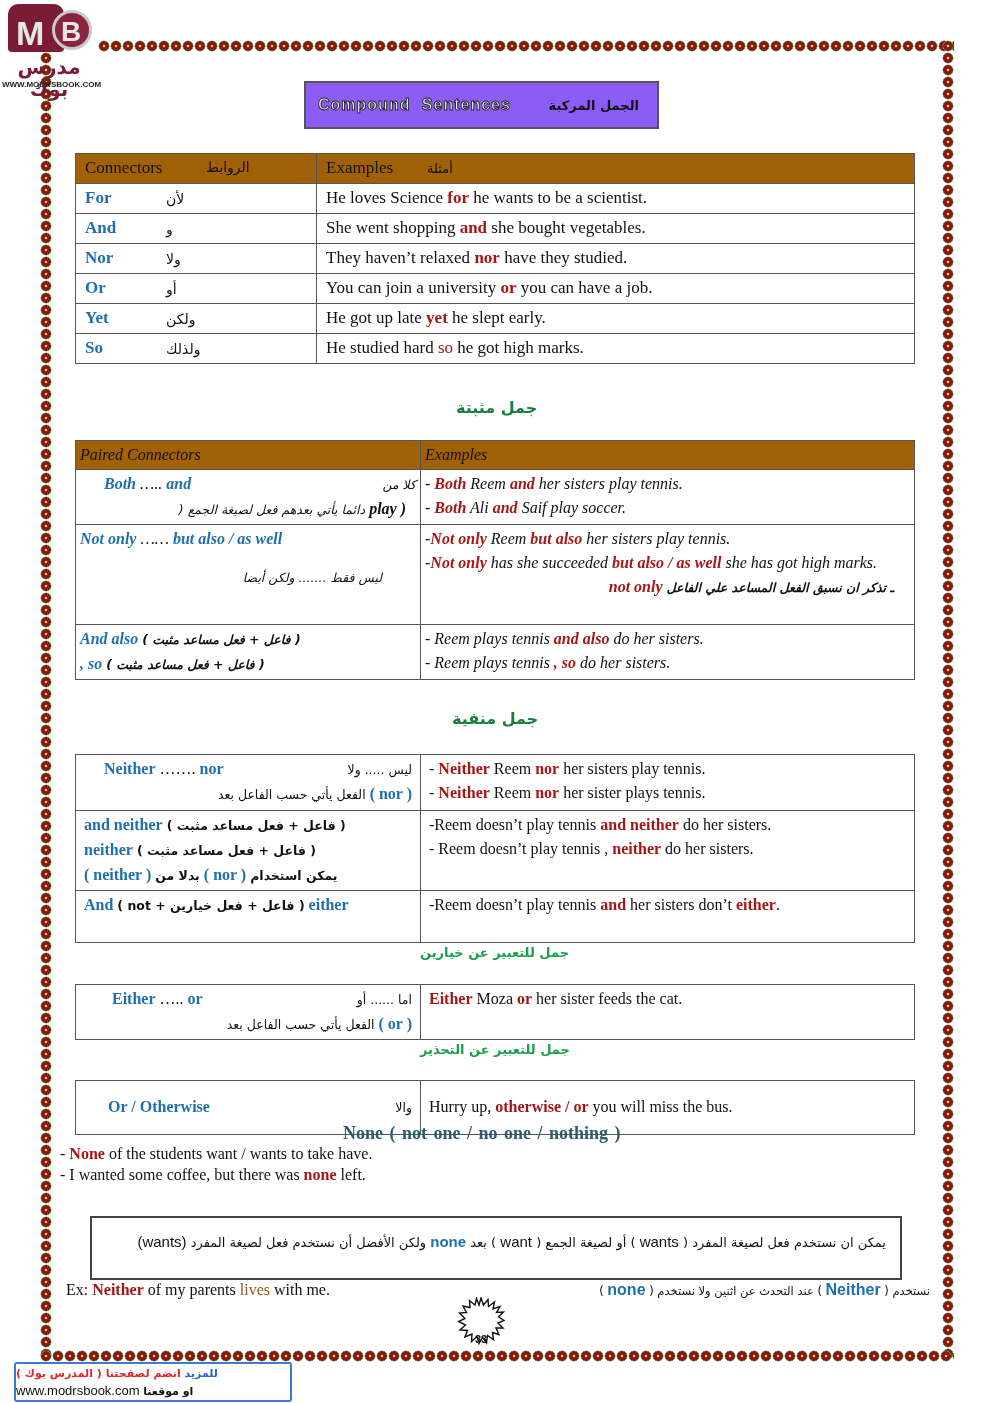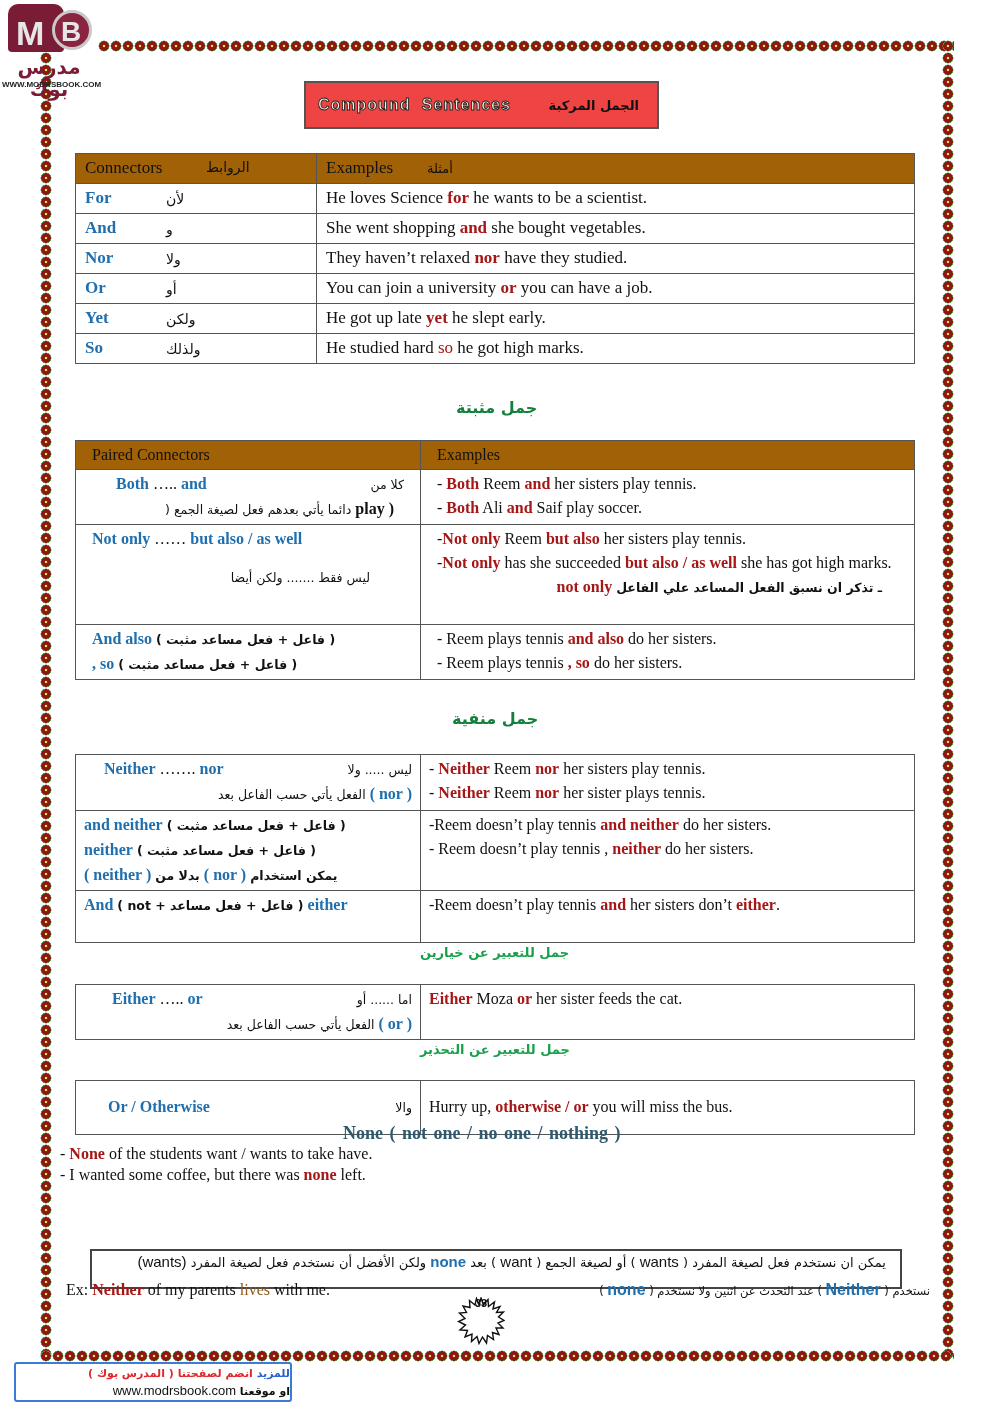--- a/index.html
+++ b/index.html
@@ -15,21 +15,21 @@
   .logo { position: absolute; left: 0; top: 0; width: 98px; height: 95px; }
   .logo-mark { position: absolute; left: 6px; top: 4px; width: 88px; height: 52px; }
   .logo-mark .m { position: absolute; left: 2px; top: 0; width: 56px; height: 48px; background: #7a1c36; border-radius: 10px 10px 4px 4px; }
   .logo-mark .b { position: absolute; left: 46px; top: 6px; width: 40px; height: 40px; border-radius: 50%; background: #8a2440; border: 3px solid #c9c9c9; }
   .logo-mark .ml { position: absolute; left: 10px; top: 10px; color: #e6e6e6; font: bold 34px "Liberation Sans", sans-serif; letter-spacing: -2px; }
   .logo-mark .bl { position: absolute; left: 55px; top: 12px; color: #e6e6e6; font: bold 28px "Liberation Sans", sans-serif; }
   .logo-ar { position: absolute; left: 6px; top: 56px; width: 86px; text-align: center; font: bold 20px "DejaVu Sans", sans-serif; color: #7a1c36; direction: rtl; line-height: 22px; }
   .logo-url { position: absolute; left: 2px; top: 80px; width: 96px; text-align: center; font: bold 8px "Liberation Sans", sans-serif; color: #222; }
 
   
-  .title-box { position: absolute; left: 304px; top: 81px; width: 355px; height: 48px; border: 2px solid #555; background: #ef4444; display: flex; align-items: center; padding: 0 12px; }
+  .title-box { position: absolute; left: 304px; top: 81px; width: 355px; height: 48px; border: 2px solid #555; background: #8b5cf6; display: flex; align-items: center; padding: 0 12px; }
   .title-en { font: bold 16px "Liberation Sans", sans-serif; color: #eef2e4; -webkit-text-stroke: 0.9px #222; letter-spacing: 1px; word-spacing: 6px; }
   .title-ar { margin-left: auto; font: bold 13px "DejaVu Sans", sans-serif; direction: rtl; margin-right: 6px; }
 
   table { position: absolute; border-collapse: collapse; font-family: "Liberation Serif", serif; font-size: 17px; }
   td, th { border: 1.5px solid #555; vertical-align: top; text-align: left; font-weight: normal; }
   th { background: #a16207; }
   .blue { color: #1f6fae; font-weight: bold; }
   .red { color: #a51616; font-weight: bold; }
   .red-n { color: #a51616; }
   .brown { color: #8b5a1e; }
@@ -42,53 +42,53 @@
   #t1 .c1 { width: 241px; position: relative; }
   #t1 .c1 .ar { position: absolute; left: 90px; top: 4px; font-size: 14px; }
   #t1 th.c1 .ar { left: 130px; top: 2px; }
   #t1 th .ar2 { margin-left: 34px; font-size: 13px; }
 
   .green-h { position: absolute; font: bold 16px "DejaVu Sans", sans-serif; color: #15803d; direction: rtl; }
   .green-s { position: absolute; font: bold 13px "DejaVu Sans", sans-serif; color: #1aa04a; direction: rtl; }
 
   
   #t2 { left: 75px; top: 440px; width: 840px; font-size: 16px; }
-  #t2 td, #t2 th { padding: 2px 16px; line-height: 24px; }
+  #t2 td, #t2 th { padding: 2px 4px; line-height: 24px; font-style: italic; }
   #t2 .c1 { width: 345px; }
   .rowflex { display: flex; justify-content: space-between; align-items: baseline; }
 
   
   #t3 { left: 75px; top: 754px; width: 840px; font-size: 16px; }
   #t3 td { padding: 2px 8px; line-height: 24px; }
   #t3 .c1 { width: 345px; }
 
   #t4 { left: 75px; top: 984px; width: 840px; font-size: 16px; }
   #t4 td { padding: 2px 8px; line-height: 24px; height: 53px; }
   #t4 .c1 { width: 345px; }
 
   #t5 { left: 75px; top: 1080px; width: 840px; font-size: 16px; }
   #t5 td { padding: 14px 8px; line-height: 24px; height: 40px; }
   #t5 .c1 { width: 345px; }
 
   .none-head { position: absolute; left: 343px; top: 1123px; font: bold 18px "Liberation Serif", serif; color: #2d5a6e; word-spacing: 2px; }
   .none-line { position: absolute; left: 60px; font: 16px "Liberation Serif", serif; }
 
-  .note-box { position: absolute; left: 90px; top: 1216px; width: 812px; height: 40px; border: 2px solid #444; padding: 0 14px; direction: rtl; font: 13px "DejaVu Sans", sans-serif; line-height: 22px; text-align: right; margin-top: 33px; }
+  .note-box { position: absolute; left: 90px; top: 1216px; width: 812px; height: 64px; border: 2px solid #444; padding: 13px 14px; direction: rtl; font: 13px "DejaVu Sans", sans-serif; line-height: 22px; text-align: right; }
   .note-box .en { font-family: "Liberation Sans", sans-serif; font-size: 15px; direction: ltr; unicode-bidi: isolate; }
   .note-box .blue-b { color: #1f6fae; font-weight: bold; font-family: "Liberation Sans", sans-serif; font-size: 15px; }
 
   .ex-line { position: absolute; left: 66px; top: 1281px; font: 16px "Liberation Serif", serif; }
   .ex-ar { position: absolute; right: 62px; top: 1281px; direction: rtl; font: 11.5px "DejaVu Sans", sans-serif; }
   .ex-ar .blue-b { color: #1f6fae; font: bold 16px "Liberation Sans", sans-serif; }
 
-  .page-num { position: absolute; left: 457px; top: 1297px; width: 48px; height: 48px; display: flex; align-items: flex-start; justify-content: center; }
+  .page-num { position: absolute; left: 457px; top: 1297px; width: 48px; height: 48px; display: flex; align-items: flex-end; justify-content: center; }
   .page-num svg { position: absolute; left: 0; top: 0; }
   .page-num span { position: relative; font: bold 11px "Liberation Sans", sans-serif; }
 
-  .promo { position: absolute; left: 14px; top: 1362px; width: 278px; height: 40px; border: 2px solid #3a7bd5; border-radius: 3px; text-align: right; padding-top: 1px; }
+  .promo { position: absolute; left: 14px; top: 1362px; width: 278px; height: 40px; border: 2px solid #3a7bd5; border-radius: 3px; text-align: left; padding-top: 1px; }
   .promo .l1 { font: bold 11px "DejaVu Sans", sans-serif; direction: rtl; line-height: 17px; }
   .promo .l2 { font: 13px "Liberation Sans", sans-serif; line-height: 18px; }
   .p-blue { color: #2a5fd0; }
   .p-red { color: #e0262a; }
 </style>
 </head>
 <body>
 
 <div class="border-h" style="left:98px; top:40px; width:856px;"></div>
 <div class="border-v" style="left:40px; top:40px; height:1318px;"></div>
@@ -211,21 +211,21 @@
       <div><span class="blue">and  neither</span> <span class="ar-b">( فاعل + فعل مساعد مثبت )</span></div>
       <div><span class="blue">neither</span>      <span class="ar-b">( فاعل +  فعل مساعد مثبت )</span></div>
       <div><span class="blue">( neither )</span>  <span class="ar-b">بدلا من</span> <span class="blue">( nor )</span> <span class="ar-b">يمكن استخدام</span></div>
     </td>
     <td>
       <div><span>-Reem  doesn’t  play  tennis  </span><span class="red">and  neither</span><span>  do  her  sisters.</span></div>
       <div><span>- Reem  doesn’t  play  tennis , </span><span class="red">neither</span><span>  do  her  sisters.</span></div>
     </td>
   </tr>
   <tr style="height:52px;">
-    <td class="c1"><span class="blue">And</span>   <span class="ar-b">( فاعل + فعل مساعد + not )</span> <span class="blue">either</span></td>
+    <td class="c1"><span class="blue">And</span>   <span class="ar-b">( فاعل + فعل خيارين + not )</span> <span class="blue">either</span></td>
     <td><span>-Reem  doesn’t  play  tennis  </span><span class="red">and</span><span>  her  sisters  don’t  </span><span class="red">either</span><span>.</span></td>
   </tr>
 </tbody>
   </table>
 
 <div class="green-s" style="left:420px; top:945px;">جمل للتعبير عن خيارين</div>
 
 <table id="t4">
   <tbody>
       <tr>

